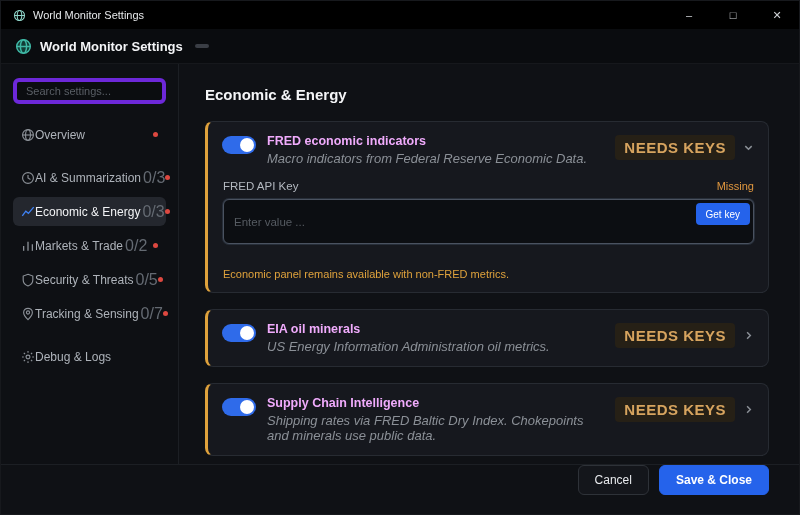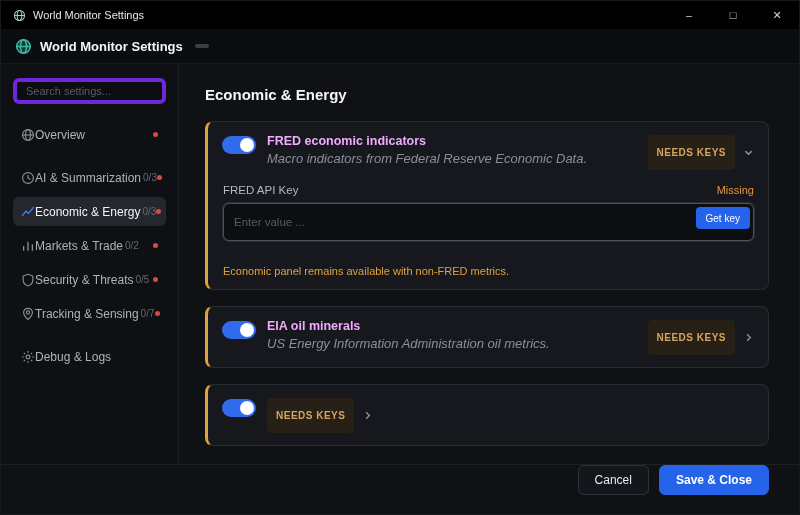--- a/index.html
+++ b/index.html
@@ -24,47 +24,47 @@
   .main-row { flex: 1; display: flex; min-height: 0; }
 
   
   .sidebar { width: 178px; border-right: 1px solid #1c1f24; padding: 14px 12px; background: #0e1014; }
   .search-input { width: 100%; height: 26px; background: #0b0d10; border: 4px solid #6d28d9; border-radius: 6px; color: #cfd2d6; font-size: 11px; padding: 0 9px; outline: none; font-family: "Liberation Sans", sans-serif; }
   .search-input::placeholder { color: #5a5f66; }
   .nav { margin-top: 16px; }
   .nav-item { height: 29px; display: flex; align-items: center; padding: 0 8px; border-radius: 6px; color: #aeb3ba; cursor: default; margin-bottom: 5px; }
   .nav-item .nav-icon { width: 14px; height: 14px; flex: 0 0 auto; color: #8b9097; display: flex; align-items: center; }
   .nav-item .nav-label { font-size: 12px; white-space: nowrap; }
-  .nav-item .nav-count { font-size: 10px; color: #646a72; margin-left: 2px; }
+  .nav-item .nav-count { font-size: 16px; color: #646a72; margin-left: 2px; }
   .nav-item .nav-dot { width: 5px; height: 5px; border-radius: 50%; background: #dd4840; margin-left: auto; flex: 0 0 auto; }
   .nav-item.selected { background: #24272e; color: #f2f3f5; }
   .nav-item.selected .nav-icon { color: #3f82f6; }
   .nav-gap { margin-top: 14px; }
 
   
   .content { flex: 1; padding: 22px 30px 0 26px; overflow: hidden; }
   .page-title { font-size: 15px; font-weight: bold; color: #f4f5f7; margin-bottom: 18px; }
 
   .card { background: #16181e; border: 1px solid #272b32; border-left: 3px solid #dfa23c; border-radius: 8px; padding: 12px 14px; margin-bottom: 16px; }
   .card-head { display: flex; align-items: flex-start; gap: 11px; }
   .toggle { width: 34px; height: 18px; border-radius: 9px; background: #2f6bea; position: relative; flex: 0 0 auto; margin-top: 2px; cursor: pointer; }
   .toggle .knob { position: absolute; top: 2px; right: 2px; width: 14px; height: 14px; border-radius: 50%; background: #fff; }
   .card-texts { flex: 1; min-width: 0; }
   .card-title { font-size: 12.5px; font-weight: bold; color: #f0abfc; }
   .card-sub { font-size: 13px; color: #8b9097; margin-top: 3px; font-style: italic; }
   .card-right { display: flex; align-items: center; gap: 8px; flex: 0 0 auto; margin-top: 1px; }
-  .badge { background: #262016; color: #d7a45f; font-size: 10px; font-weight: bold; letter-spacing: 0.5px; padding: 12px 9px; border-radius: 4px; white-space: nowrap; }
+  .badge { background: #262016; color: #d7a45f; font-size: 15px; font-weight: bold; letter-spacing: 0.5px; padding: 4px 9px; border-radius: 4px; white-space: nowrap; }
   .chevron { color: #8b9097; display: flex; align-items: center; cursor: pointer; }
 
   .field-section { margin-top: 14px; padding-left: 1px; }
   .field-label-row { display: flex; align-items: flex-end; justify-content: space-between; margin-bottom: 7px; }
   .field-label { font-size: 11.5px; color: #b4b9c0; }
   .field-status { font-size: 11px; color: #e0973f; }
   .input-wrap { position: relative; }
-  .value-input { width: 100%; height: 38px; background: #0c0e12; border: 1px solid #4a5260; border-radius: 6px; color: #d7dade; font-size: 11.5px; padding: 0 99px 0 10px; outline: none; box-shadow: 0 0 0 1px rgba(90,110,140,0.25); font-family: "Liberation Sans", sans-serif; }
+  .value-input { width: 100%; height: 45px; background: #0c0e12; border: 1px solid #4a5260; border-radius: 6px; color: #d7dade; font-size: 11.5px; padding: 0 99px 0 10px; outline: none; box-shadow: 0 0 0 1px rgba(90,110,140,0.25); font-family: "Liberation Sans", sans-serif; }
   .value-input::placeholder { color: #565b62; }
   .get-key-btn { position: absolute; right: 4px; top: 4px; height: 22px; padding: 0 10px; background: #2563eb; border: none; border-radius: 4px; color: #fff; font-size: 10px; cursor: pointer; font-family: "Liberation Sans", sans-serif; }
   .card-note { margin-top: 24px; font-size: 11px; color: #dfa23c; }
 
   
   .footer { flex: 0 0 auto; height: 50px; border-top: 1px solid #1c1f24; display: flex; align-items: flex-start; justify-content: flex-end; gap: 10px; padding: 0 30px; background: #0f1115; }
   .btn { height: 30px; padding: 0 16px; border-radius: 6px; font-size: 12px; cursor: pointer; font-family: "Liberation Sans", sans-serif; }
   .btn-secondary { background: #14161b; border: 1px solid #2e3238; color: #e8eaed; }
   .btn-primary { background: #2563eb; border: 1px solid #2563eb; color: #fff; font-weight: bold; }
 
@@ -249,20 +249,24 @@
             </span>
           </div>
         </div>
       </div>
 
       <div class="card">
         <div class="card-head">
           <div class="toggle">
               <div class="knob"></div>
             </div>
+          <div class="card-texts">
+            <div class="card-title">Supply Chain Intelligence</div>
+            <div class="card-sub">Shipping rates via FRED Baltic Dry Index. Chokepoints and minerals use public data.</div>
+          </div>
           <div class="card-right">
             <span class="badge">NEEDS KEYS</span>
             <span class="chevron">
               <svg width="11" height="11" viewBox="0 0 12 12" fill="none" stroke="currentColor" stroke-width="1.6">
                 <polyline points="4.5,2.5 8,6 4.5,9.5"></polyline>
               </svg>
             </span>
           </div>
         </div>
       </div>

